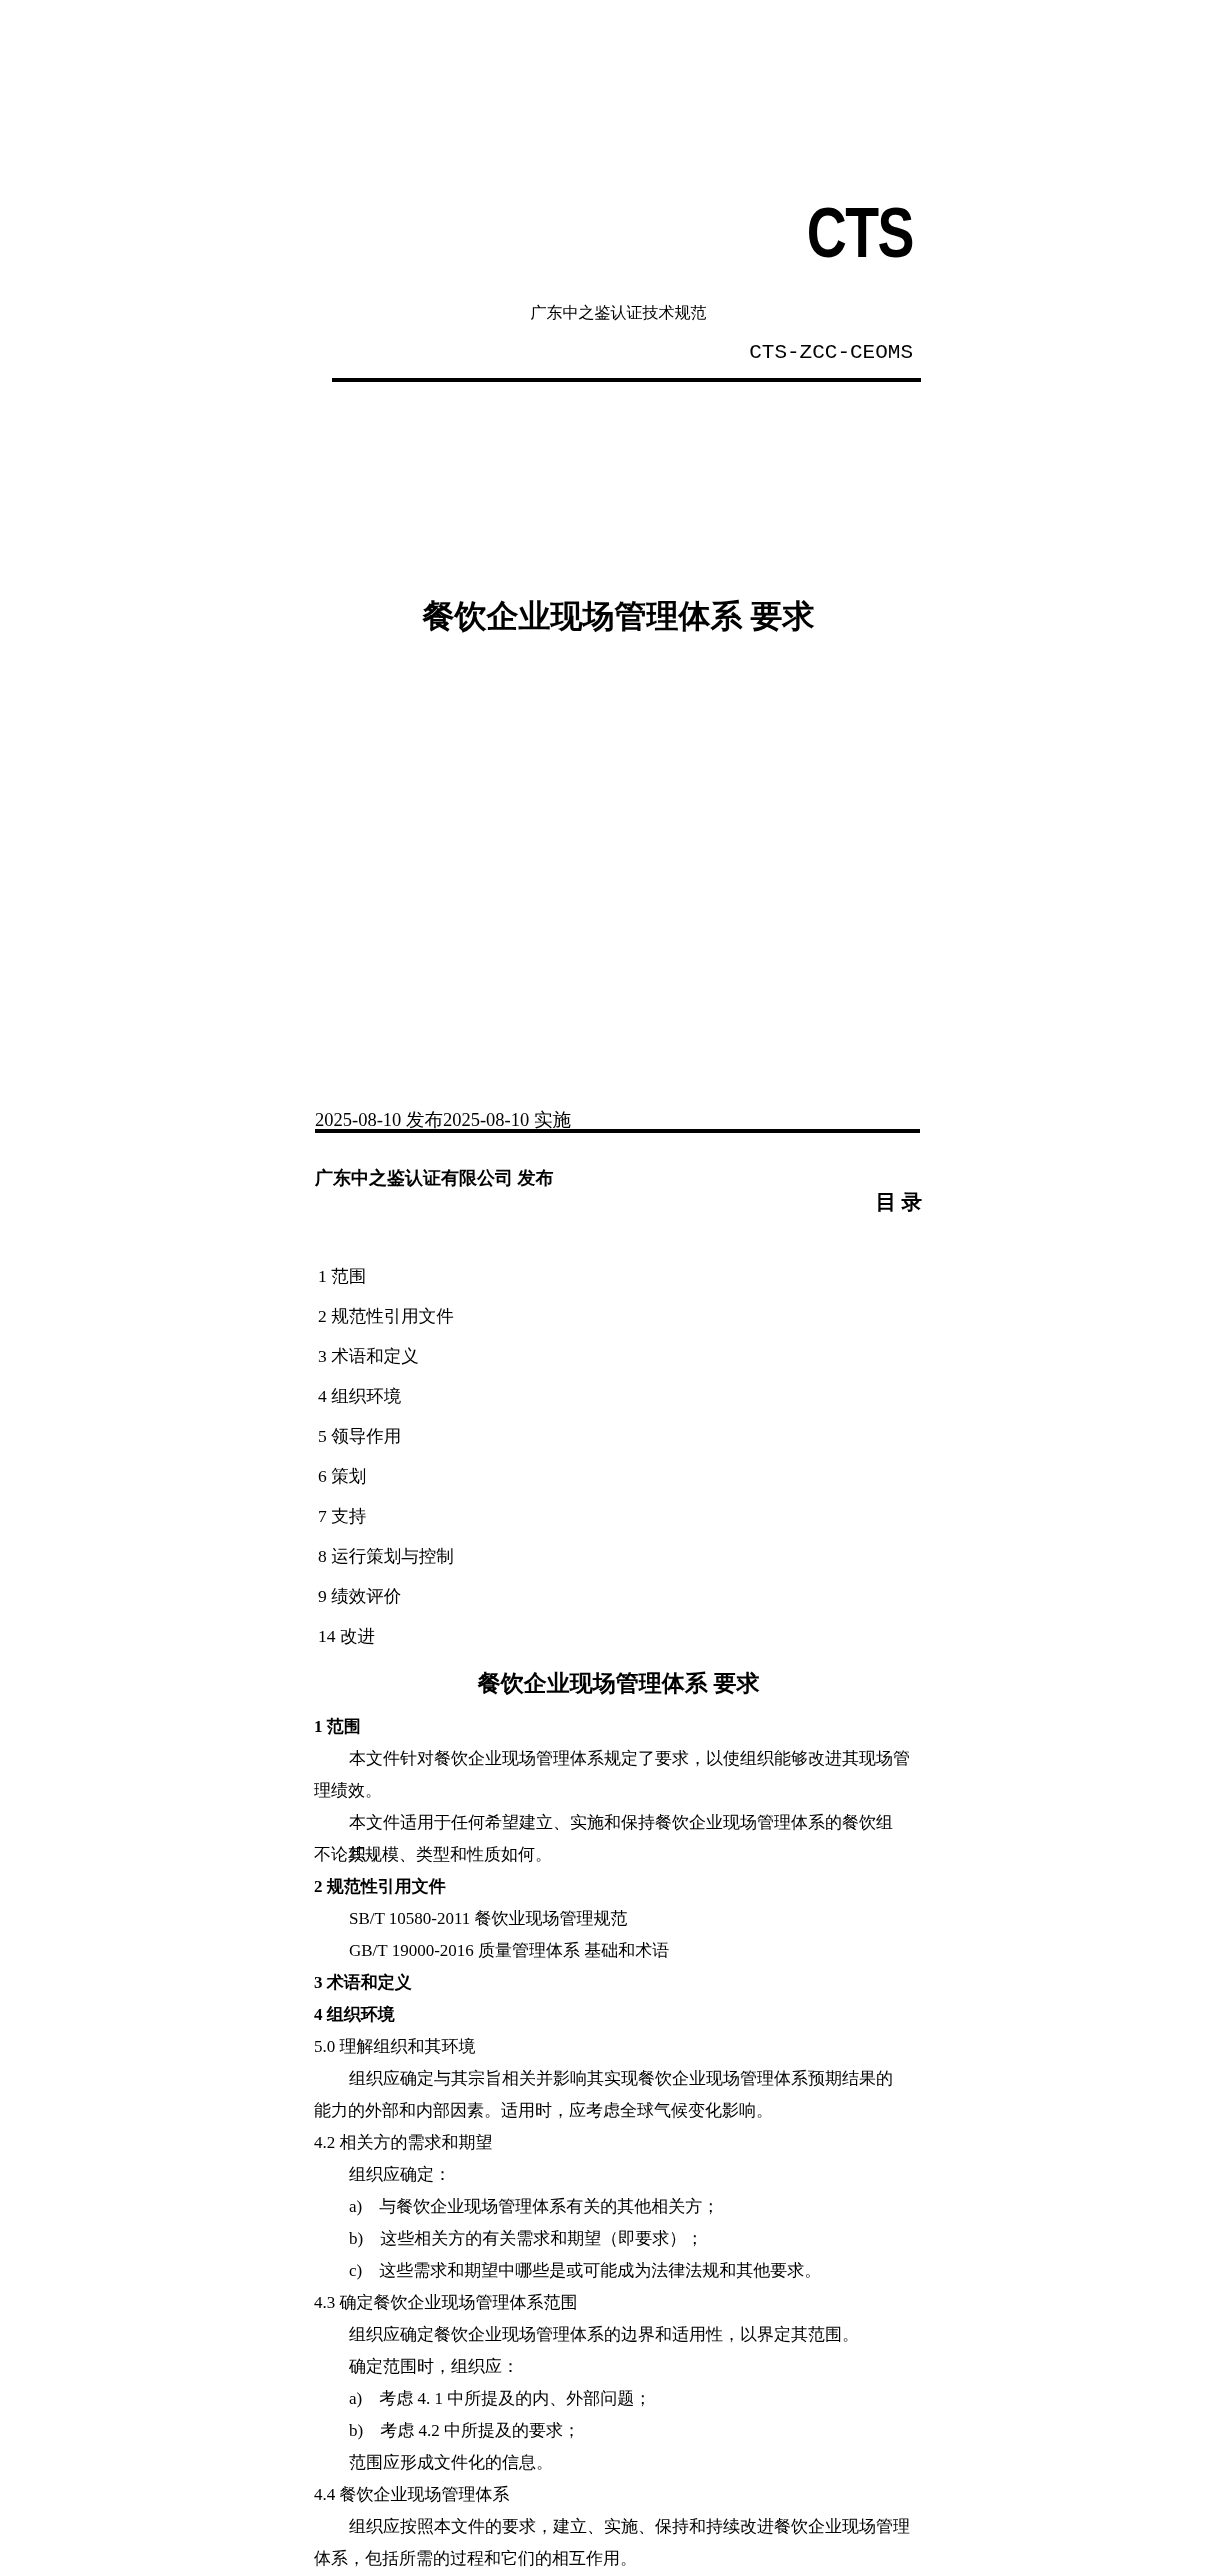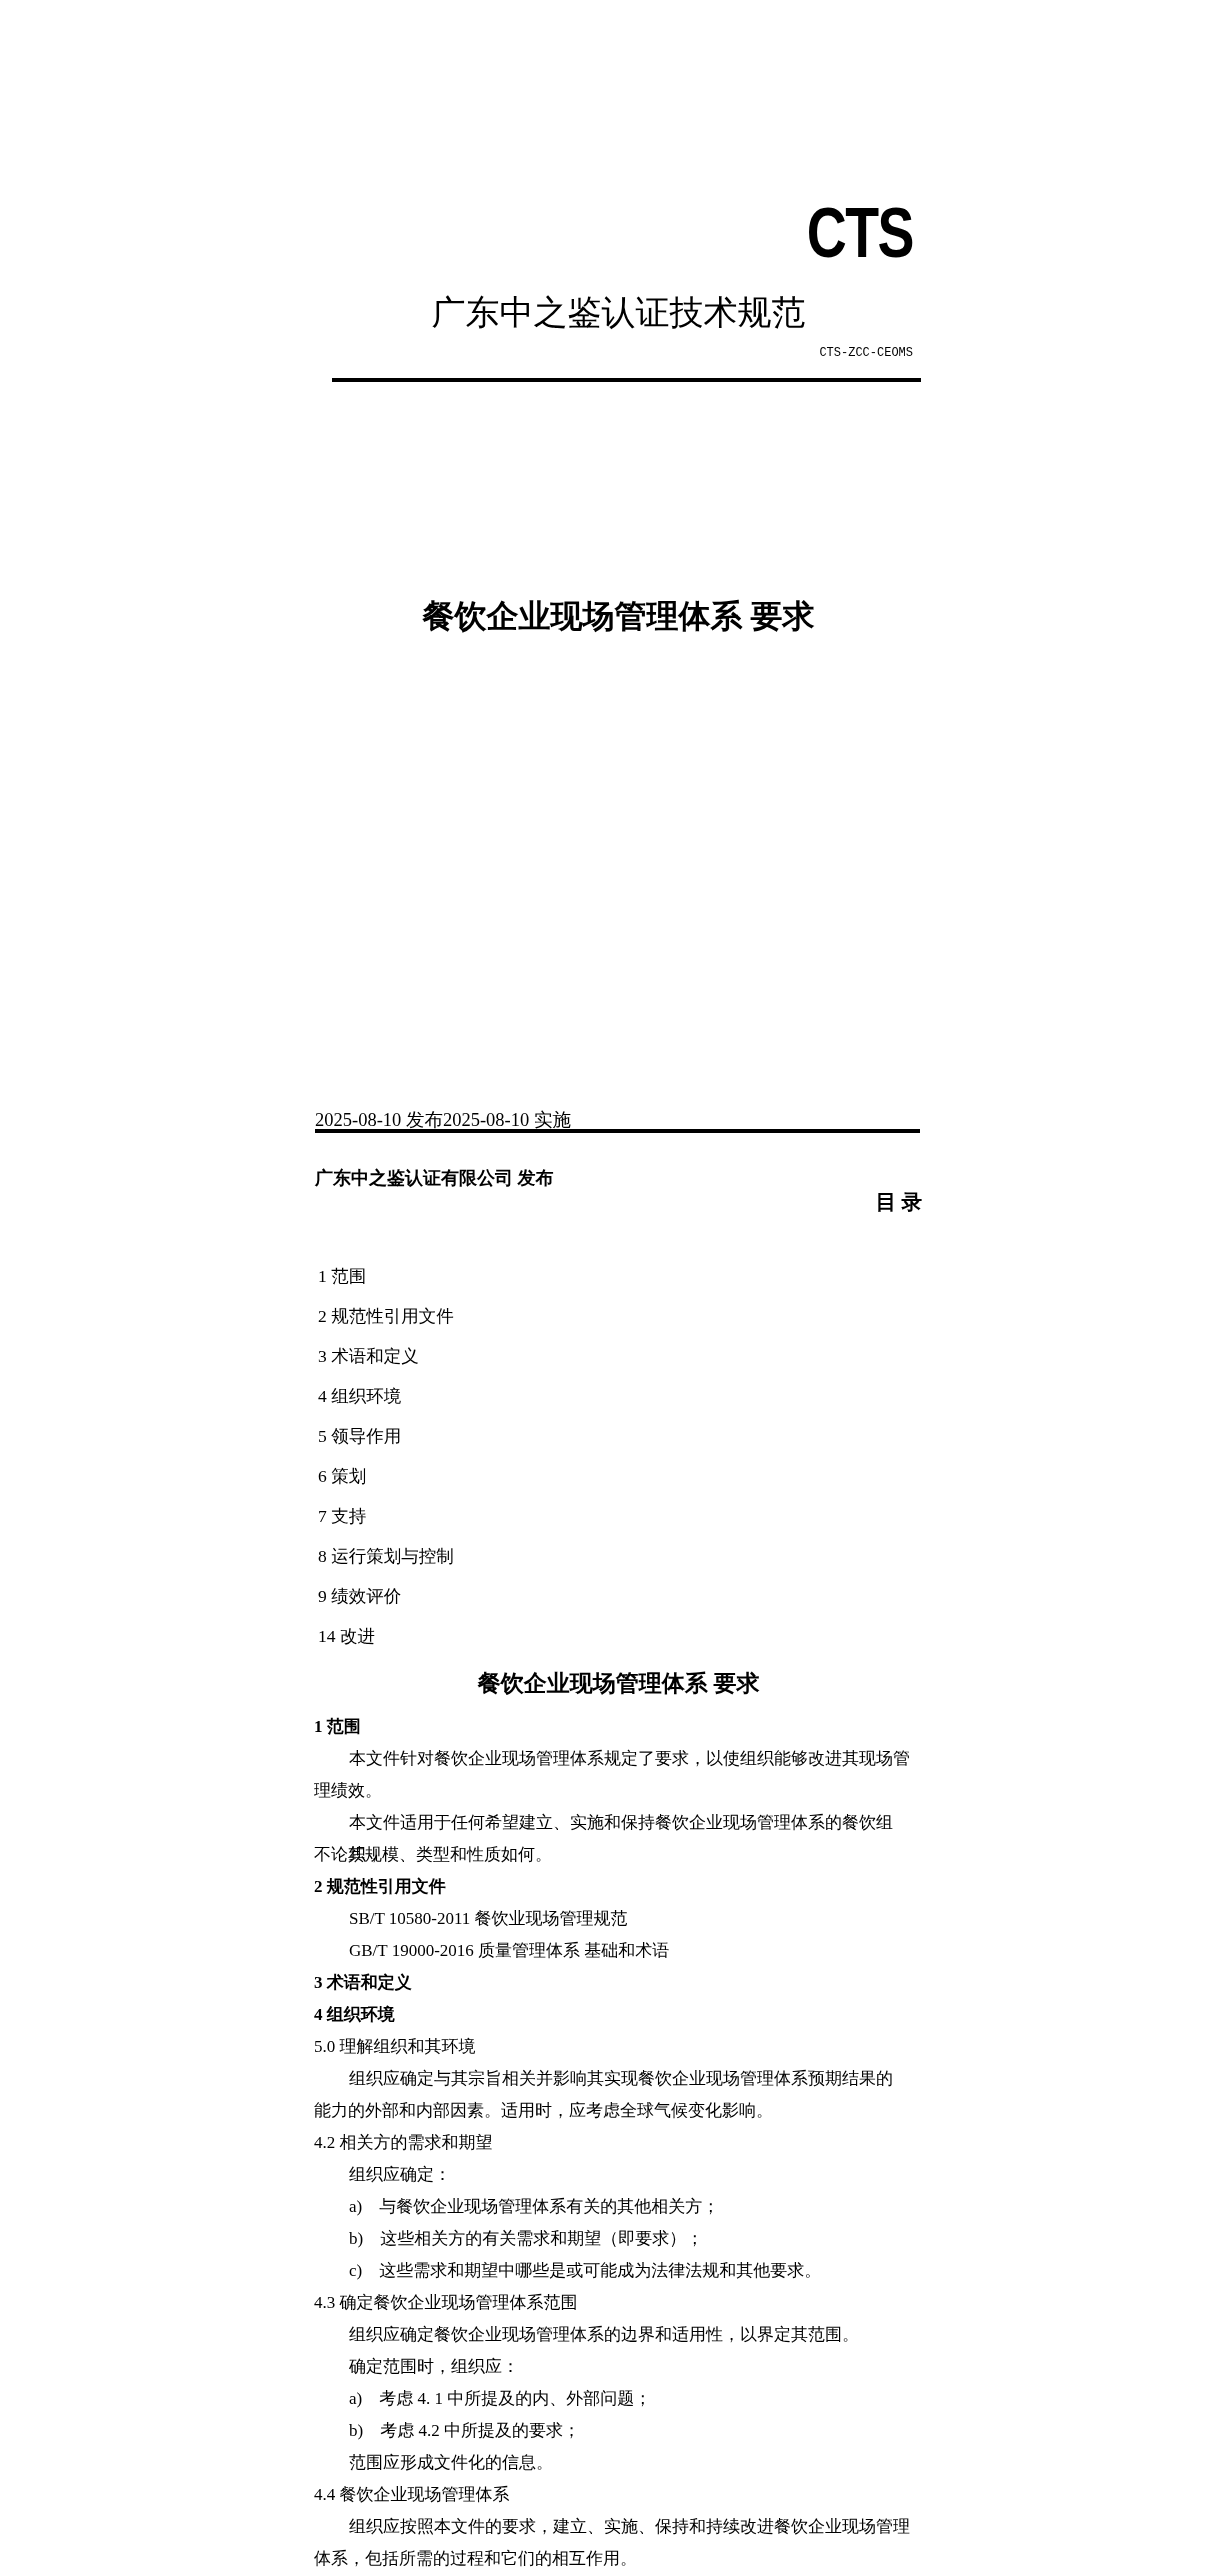--- a/index.html
+++ b/index.html
@@ -24,29 +24,29 @@
     letter-spacing:-2.1px;
     transform:scaleX(0.78);
     transform-origin:right top;
   }
   .header-org{
     position:absolute;
     top:298px;
     left:315px;
     width:607px;
     text-align:center;
-    font-size:34px;
+    font-size:16px;
     line-height:30px;
   }
   .doc-code{
     position:absolute;
     top:344px;
     right:314px;
     font-family:"Liberation Mono","DejaVu Sans Mono",monospace;
-    font-size:12px;
+    font-size:21px;
     line-height:18.5px;
     letter-spacing:0px;
   }
   .rule{position:absolute;background:#000;}
   .rule-header{top:378px;left:332px;width:589px;height:3.6px;}
   
   .cover-title{
     position:absolute;
     top:598px;
     left:315px;

